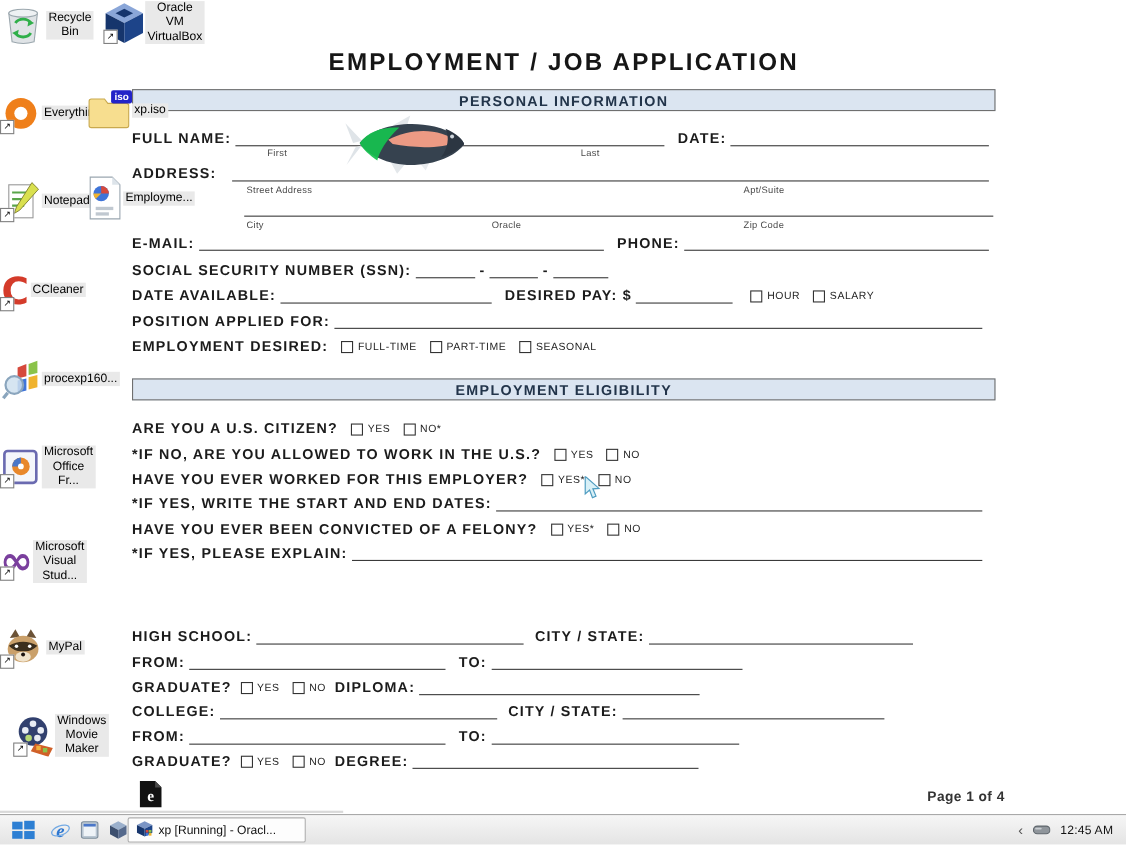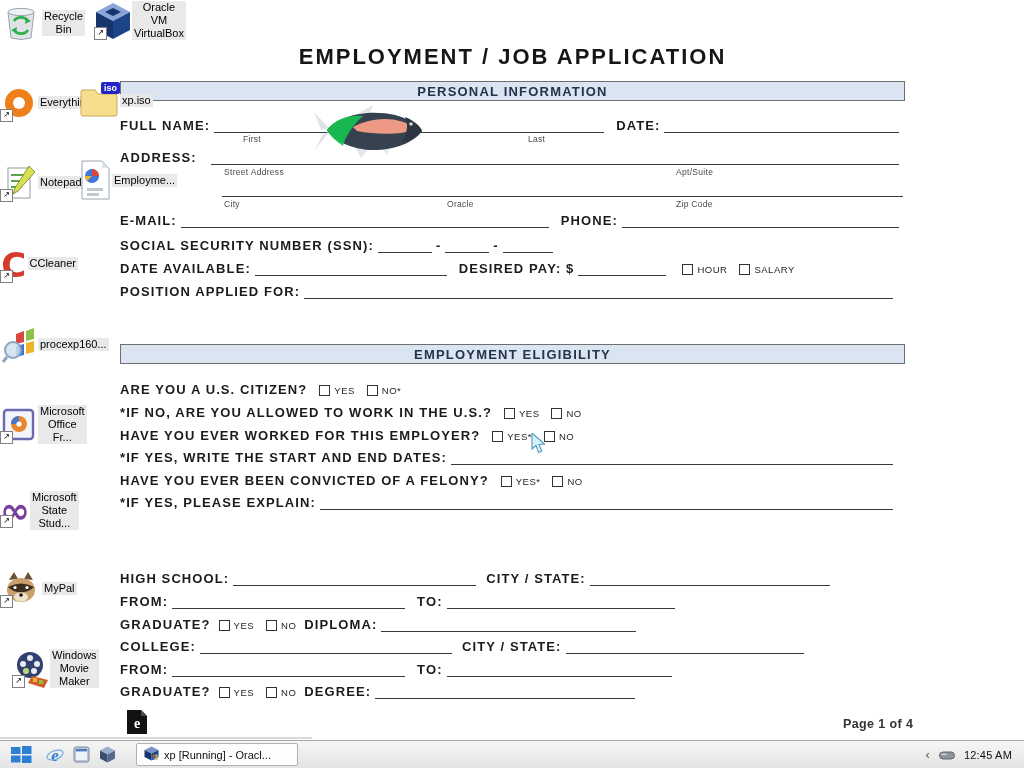--- a/index.html
+++ b/index.html
@@ -35,21 +35,21 @@
   
   .fish{position:absolute;left:313px;top:103px}
   .cursor{position:absolute;left:531px;top:433px}
   
   .taskbar{position:absolute;left:0;bottom:0;width:1024px;height:28px;
            background:linear-gradient(#f6f6f6,#e4e4e4);border-top:1px solid #a9a9a9;
            display:flex;align-items:center;box-sizing:border-box}
   .tb-start{margin-left:11px;display:flex;align-items:center}
   .ql{display:flex;gap:9px;margin-left:14px;align-items:center}
   .ql>span{display:flex;align-items:center}
-  .taskbtn{margin-left:20px;height:21px;display:flex;align-items:center;gap:5px;background:#fdfdfd;
+  .taskbtn{height:21px;display:flex;align-items:center;gap:5px;background:#fdfdfd;
            border:1px solid #b0b0b0;border-radius:2px;padding:0 7px;font-size:11px;width:146px;
            color:#111;overflow:hidden;white-space:nowrap}
   .tray{margin-left:auto;display:flex;align-items:center;gap:9px;margin-right:12px}
   .chev{color:#555;font-size:13px;line-height:13px}
   .clock{font-size:11px;color:#111;letter-spacing:.2px}
 </style>
 </head>
 <body>
 
 <div class="screen">
@@ -108,20 +108,29 @@
       <span class="cbl">HOUR</span>
       <span class="cb"></span>
       <span class="cbl">SALARY</span>
     </div>
 
     <div class="frow" style="top:284px;width:777px">
       <span class="lbl">POSITION APPLIED FOR:</span>
       <span class="uline" style="flex:1"></span>
     </div>
 
+    <div class="frow" style="top:307px">
+      <span class="lbl">EMPLOYMENT DESIRED:</span>
+      <span class="cb"></span>
+      <span class="cbl">FULL-TIME</span>
+      <span class="cb"></span>
+      <span class="cbl">PART-TIME</span>
+      <span class="cb"></span>
+      <span class="cbl">SEASONAL</span>
+    </div>
 
     <div class="secbar" style="top:344px">
       <span>EMPLOYMENT ELIGIBILITY</span>
     </div>
 
     <div class="frow" style="top:382px">
       <span class="lbl">ARE YOU A U.S. CITIZEN?</span>
       <span class="cb"></span>
       <span class="cbl">YES</span>
       <span class="cb"></span>
@@ -313,21 +322,21 @@
       <span class="sc"></span>
     </span>
     <span class="dlabel">Microsoft Office Fr...</span>
   </div>
 
   <div class="dicon" style="left:0px;top:490px">
     <span class="iwrap" style="height:36px">
       <span class="glyph-vs">∞</span>
       <span class="sc"></span>
     </span>
-    <span class="dlabel">Microsoft State Stud...</span>
+    <span class="dlabel">Microsoft Visual Stud...</span>
   </div>
 
   <div class="dicon" style="left:0px;top:568px">
     <span class="iwrap">
       <svg width="38" height="38" viewBox="0 0 38 38">
         <polygon points="7,10 12,2 16,9" fill="#6b5236"></polygon>
         <polygon points="31,10 26,2 22,9" fill="#6b5236"></polygon>
         <ellipse cx="19" cy="20" rx="14" ry="12" fill="#caa06a"></ellipse>
         <path d="M6 17 Q19 10 32 17 Q26 23 19 22 Q12 23 6 17 Z" fill="#3c2f1e"></path>
         <circle cx="13" cy="17.5" r="1.6" fill="#fff"></circle>

